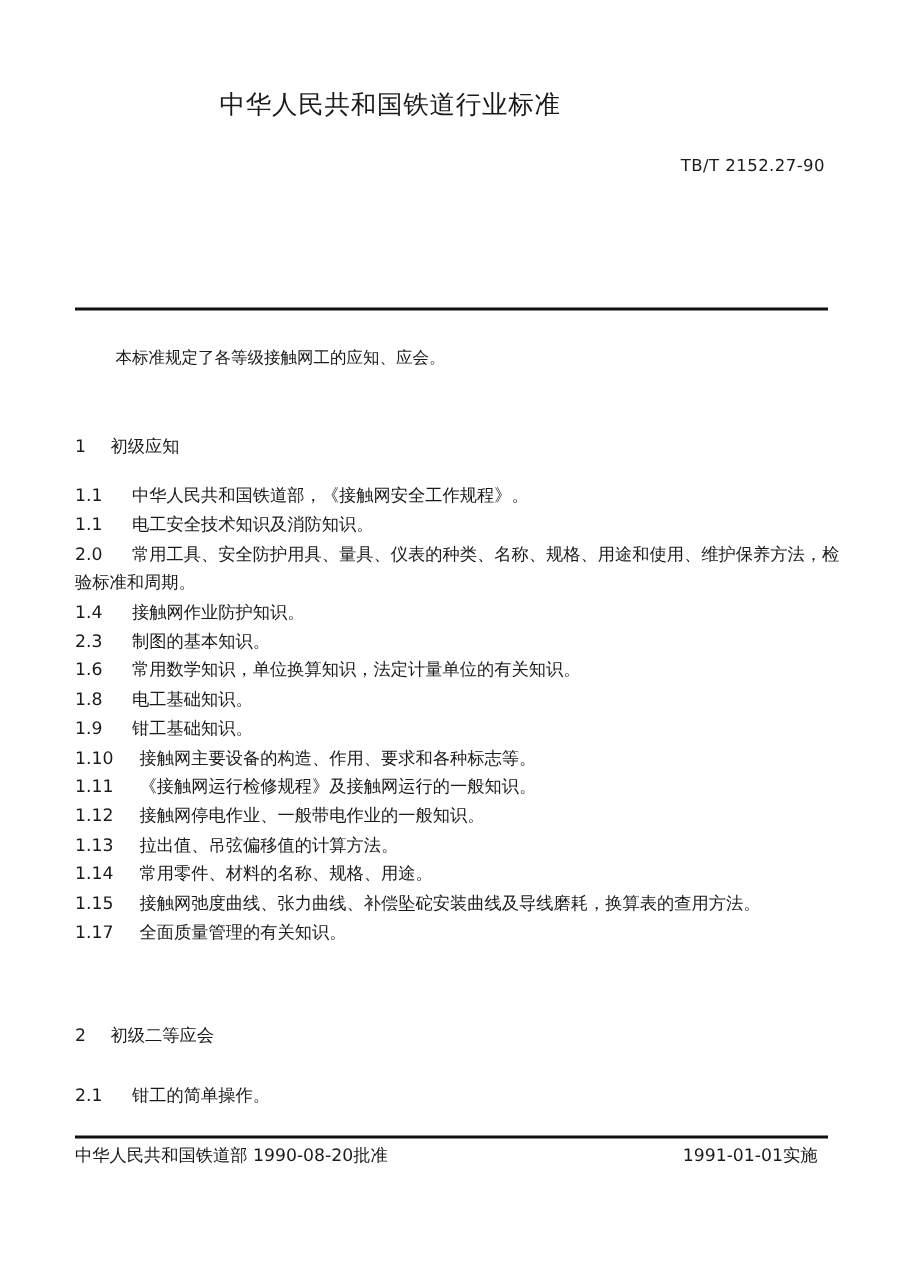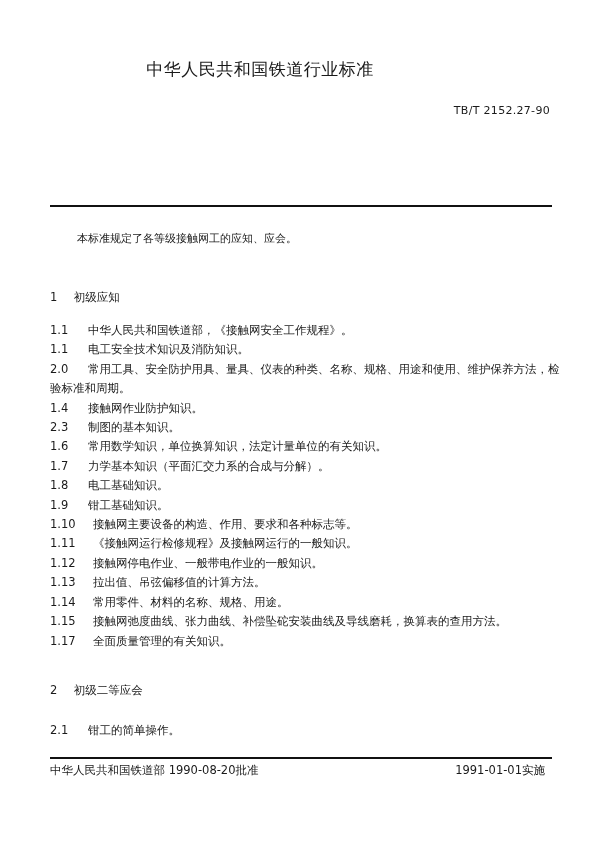--- a/index.html
+++ b/index.html
@@ -79,21 +79,20 @@
     <span>初级应知</span>
   </div>
 
   <div class="abs items">
     <span class="item"><span class="num">1.1</span><span>中华人民共和国铁道部，《接触网安全工作规程》。</span></span>
     <span class="item"><span class="num">1.1</span><span>电工安全技术知识及消防知识。</span></span>
     <span class="item"><span class="num">2.0</span><span>常用工具、安全防护用具、量具、仪表的种类、名称、规格、用途和使用、维护保养方法，检验标准和周期。</span></span>
     <span class="item"><span class="num">1.4</span><span>接触网作业防护知识。</span></span>
     <span class="item"><span class="num">2.3</span><span>制图的基本知识。</span></span>
     <span class="item"><span class="num">1.6</span><span>常用数学知识，单位换算知识，法定计量单位的有关知识。</span></span>
-    <span class="item"><span class="num">1.7</span><span>力学基本知识（平面汇交力系的合成与分解）。</span></span>
     <span class="item"><span class="num">1.8</span><span>电工基础知识。</span></span>
     <span class="item"><span class="num">1.9</span><span>钳工基础知识。</span></span>
     <span class="item wide"><span class="num">1.10</span><span>接触网主要设备的构造、作用、要求和各种标志等。</span></span>
     <span class="item wide"><span class="num">1.11</span><span>《接触网运行检修规程》及接触网运行的一般知识。</span></span>
     <span class="item wide"><span class="num">1.12</span><span>接触网停电作业、一般带电作业的一般知识。</span></span>
     <span class="item wide"><span class="num">1.13</span><span>拉出值、吊弦偏移值的计算方法。</span></span>
     <span class="item wide"><span class="num">1.14</span><span>常用零件、材料的名称、规格、用途。</span></span>
     <span class="item wide"><span class="num">1.15</span><span>接触网弛度曲线、张力曲线、补偿坠砣安装曲线及导线磨耗，换算表的查用方法。</span></span>
     <span class="item wide"><span class="num">1.17</span><span>全面质量管理的有关知识。</span></span>
   </div>

